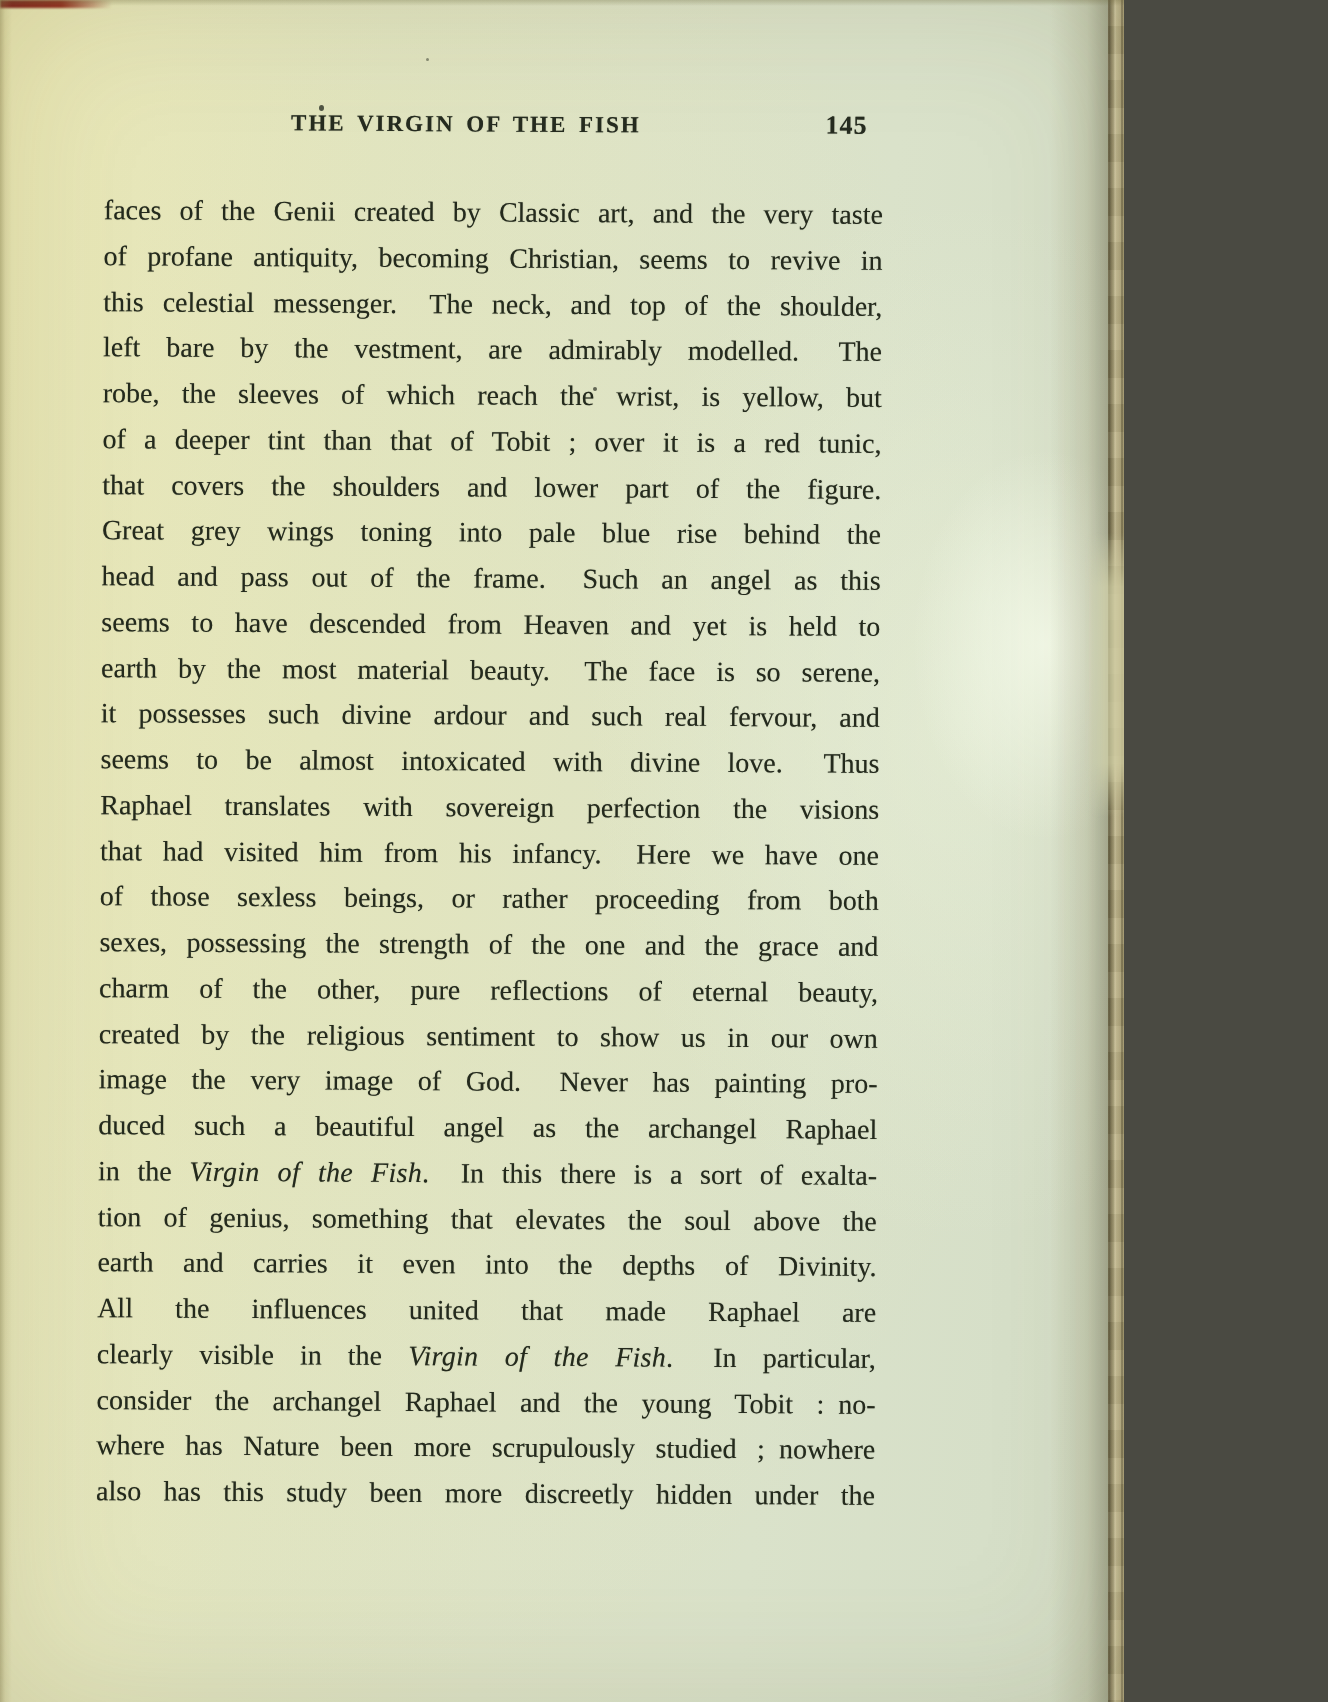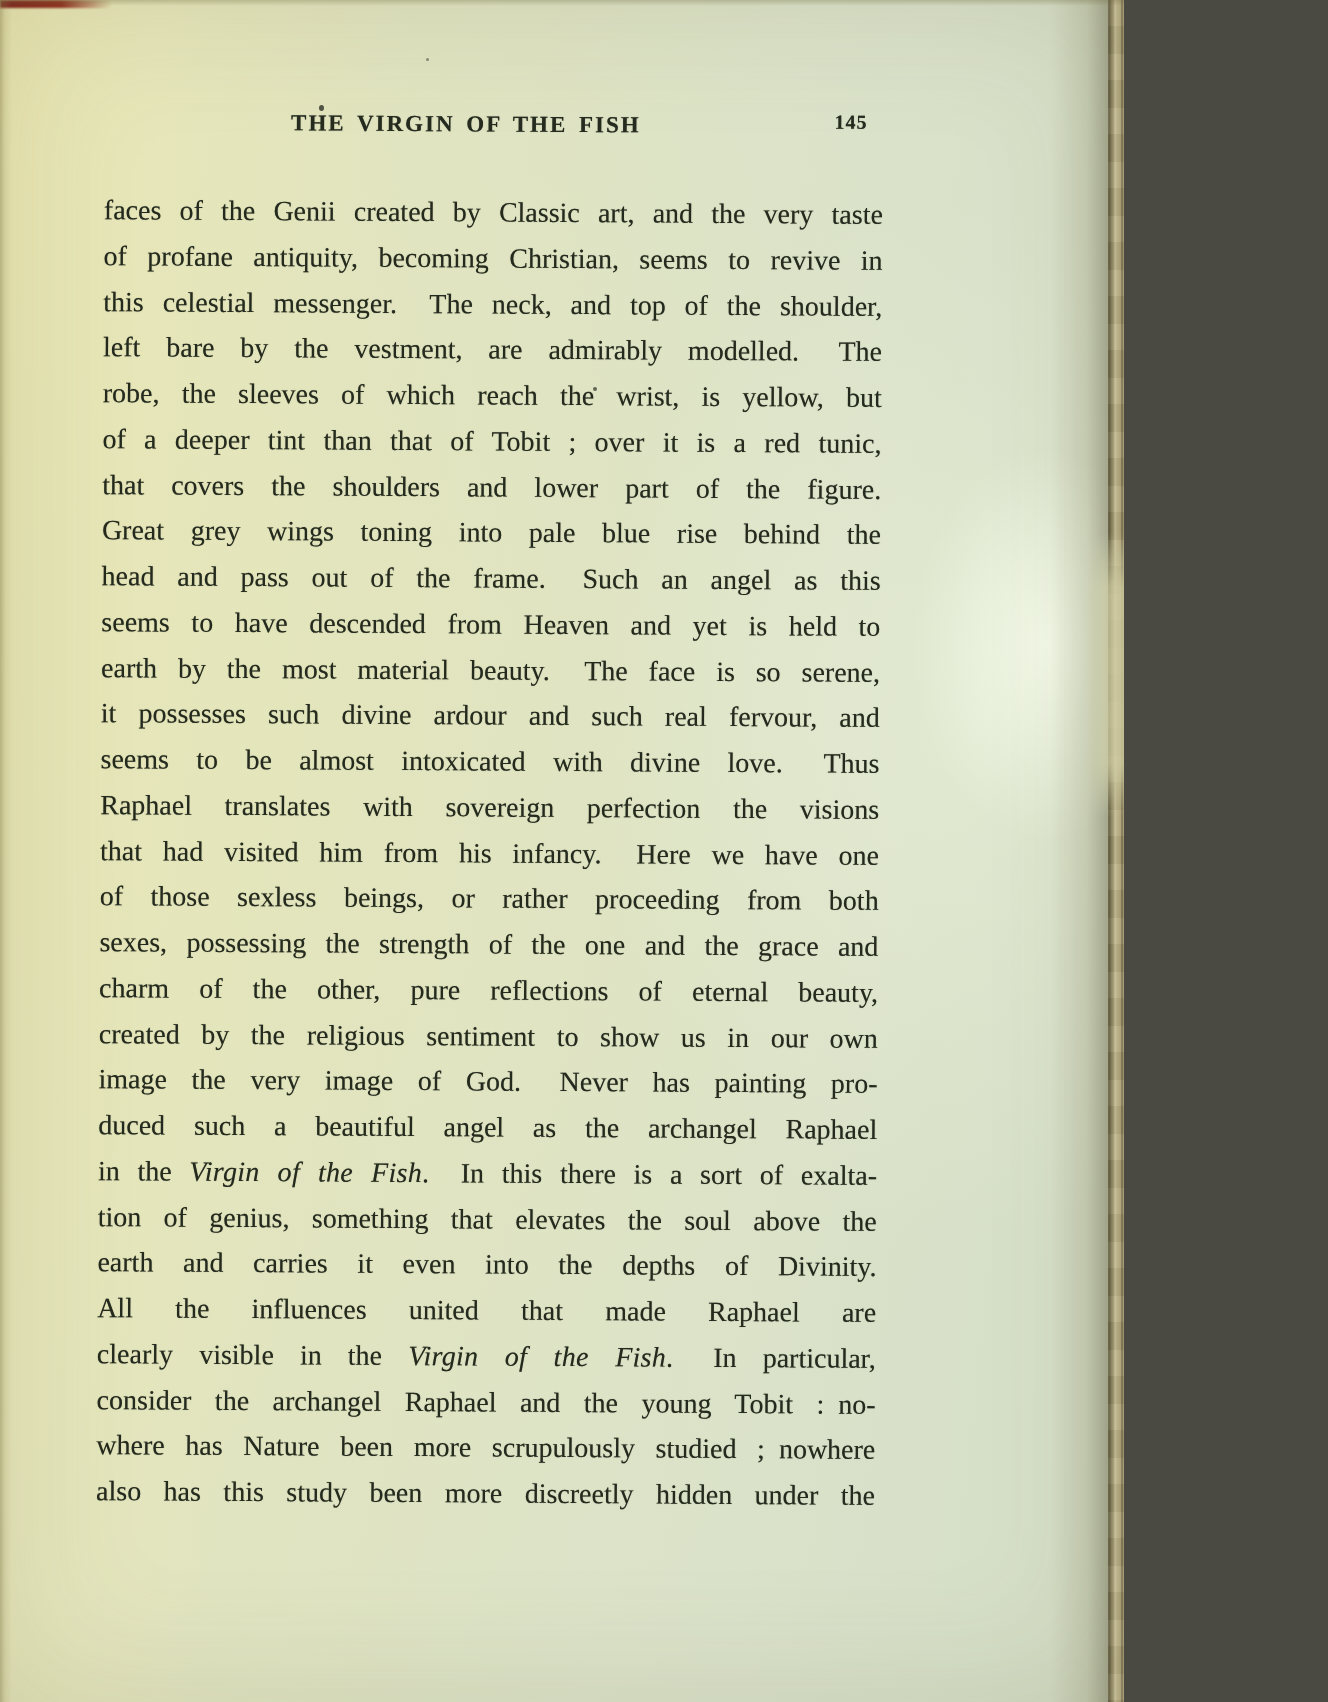--- a/index.html
+++ b/index.html
@@ -42,21 +42,21 @@
     font-size: 23px;
     letter-spacing: 2px;
     word-spacing: 4px;
     white-space: nowrap;
     text-shadow: 0 0 0.8px rgba(36,42,29,0.55);
   }
   .page-number {
     position: absolute;
     right: 16px; top: -3px;
     font-weight: bold;
-    font-size: 20px;
+    font-size: 26px;
     letter-spacing: 1px;
     text-shadow: 0 0 0.8px rgba(36,42,29,0.55);
   }
 
   .body-text {
     position: absolute;
     top: 190px; left: 100px; width: 779px;
     color: #242a1d;
     font-size: 28px;
     line-height: 45.75px;

